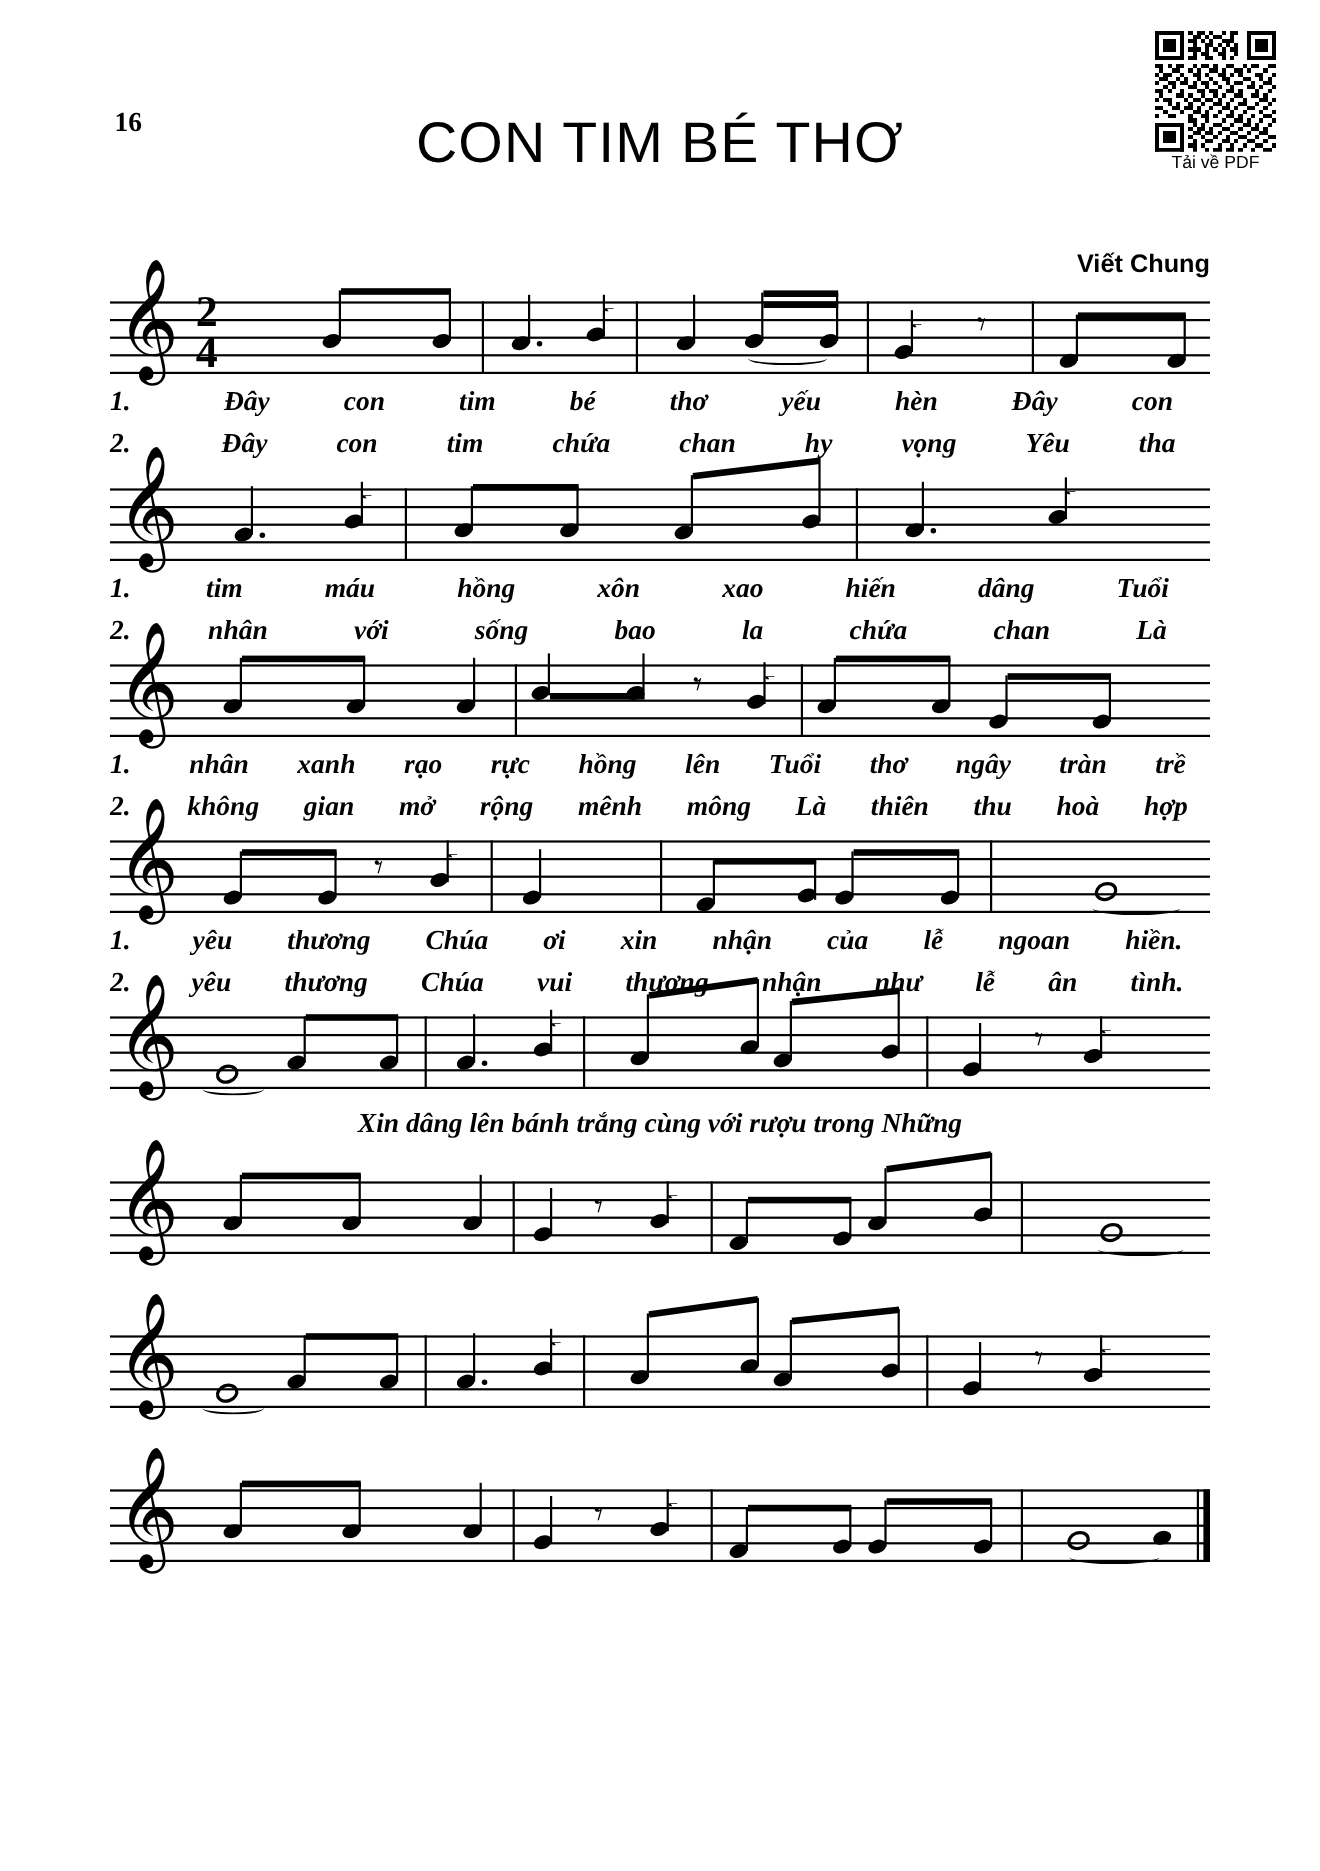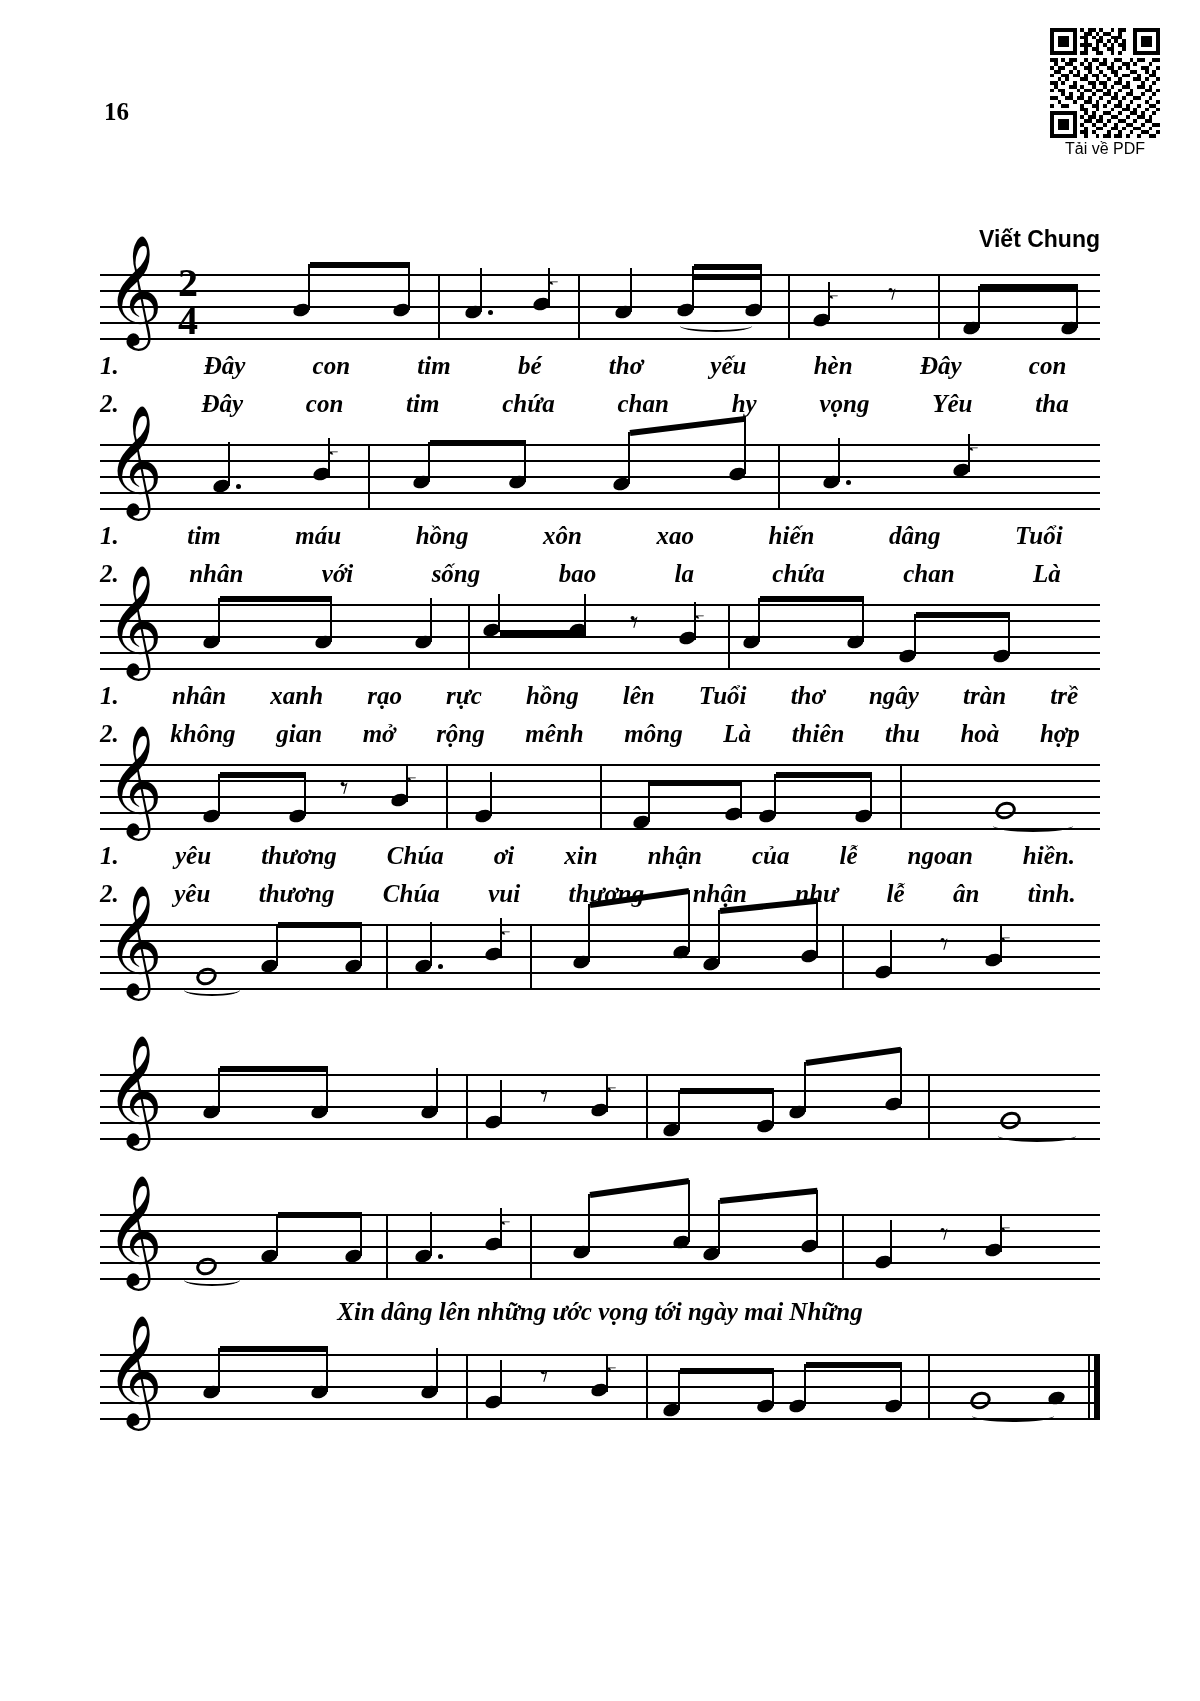--- a/index.html
+++ b/index.html
@@ -229,20 +229,21 @@
     white-space: nowrap;
   }
 </style>
 </head>
 <body>
 
 <div class="page">
 
   <div class="page-number">16</div>
 
+  <div class="song-title">CON TIM BÉ THƠ</div>
 
   <div class="composer">Viết Chung</div>
 
   <div class="qr-wrap">
     <svg class="qr-code" viewBox="0 0 29 29" shape-rendering="crispEdges">
       <rect width="29" height="29" fill="#fff"></rect>
       <g fill="#000">
         <rect x="0" y="0" width="7" height="1"></rect>
           <rect x="0" y="6" width="7" height="1"></rect>
         <rect x="0" y="0" width="1" height="7"></rect>
@@ -804,20 +805,21 @@
       <div class="barline" style="left:742px;"></div>
 
       <div class="stem" style="left:790px; top:12px; height:42px;"></div>
       <div class="notehead" style="left:775px; top:48px;"></div>
       <div class="rest8" style="left:840px; top:10px;">𝄾</div>
       <div class="stem" style="left:900px; top:6px; height:38px;"></div>
       <div class="flag" style="left:900px; top:-6px;">𝃵</div>
       <div class="notehead" style="left:885px; top:36px;"></div>
     </div>
 
+    <div class="lyric-centered" style="top:90px;">Xin dâng lên bánh trắng cùng với rượu trong  Những</div>
   </div>
 
   <div class="system" style="top:1068px;">
     <div class="staff">
       <div class="line l0"></div>
       <div class="line l1"></div>
       <div class="line l2"></div>
       <div class="line l3"></div>
       <div class="line l4"></div>
       <div class="clef">𝄞</div>
@@ -899,21 +901,20 @@
       <div class="barline" style="left:742px;"></div>
 
       <div class="stem" style="left:790px; top:12px; height:42px;"></div>
       <div class="notehead" style="left:775px; top:48px;"></div>
       <div class="rest8" style="left:840px; top:10px;">𝄾</div>
       <div class="stem" style="left:900px; top:6px; height:38px;"></div>
       <div class="flag" style="left:900px; top:-6px;">𝃵</div>
       <div class="notehead" style="left:885px; top:36px;"></div>
     </div>
 
-    <div class="lyric-centered" style="top:90px;">Xin  dâng  lên  những  ước  vọng  tới  ngày  mai    Những</div>
   </div>
 
   <div class="system" style="top:1348px;">
     <div class="staff">
       <div class="line l0"></div>
       <div class="line l1"></div>
       <div class="line l2"></div>
       <div class="line l3"></div>
       <div class="line l4"></div>
       <div class="clef">𝄞</div>

